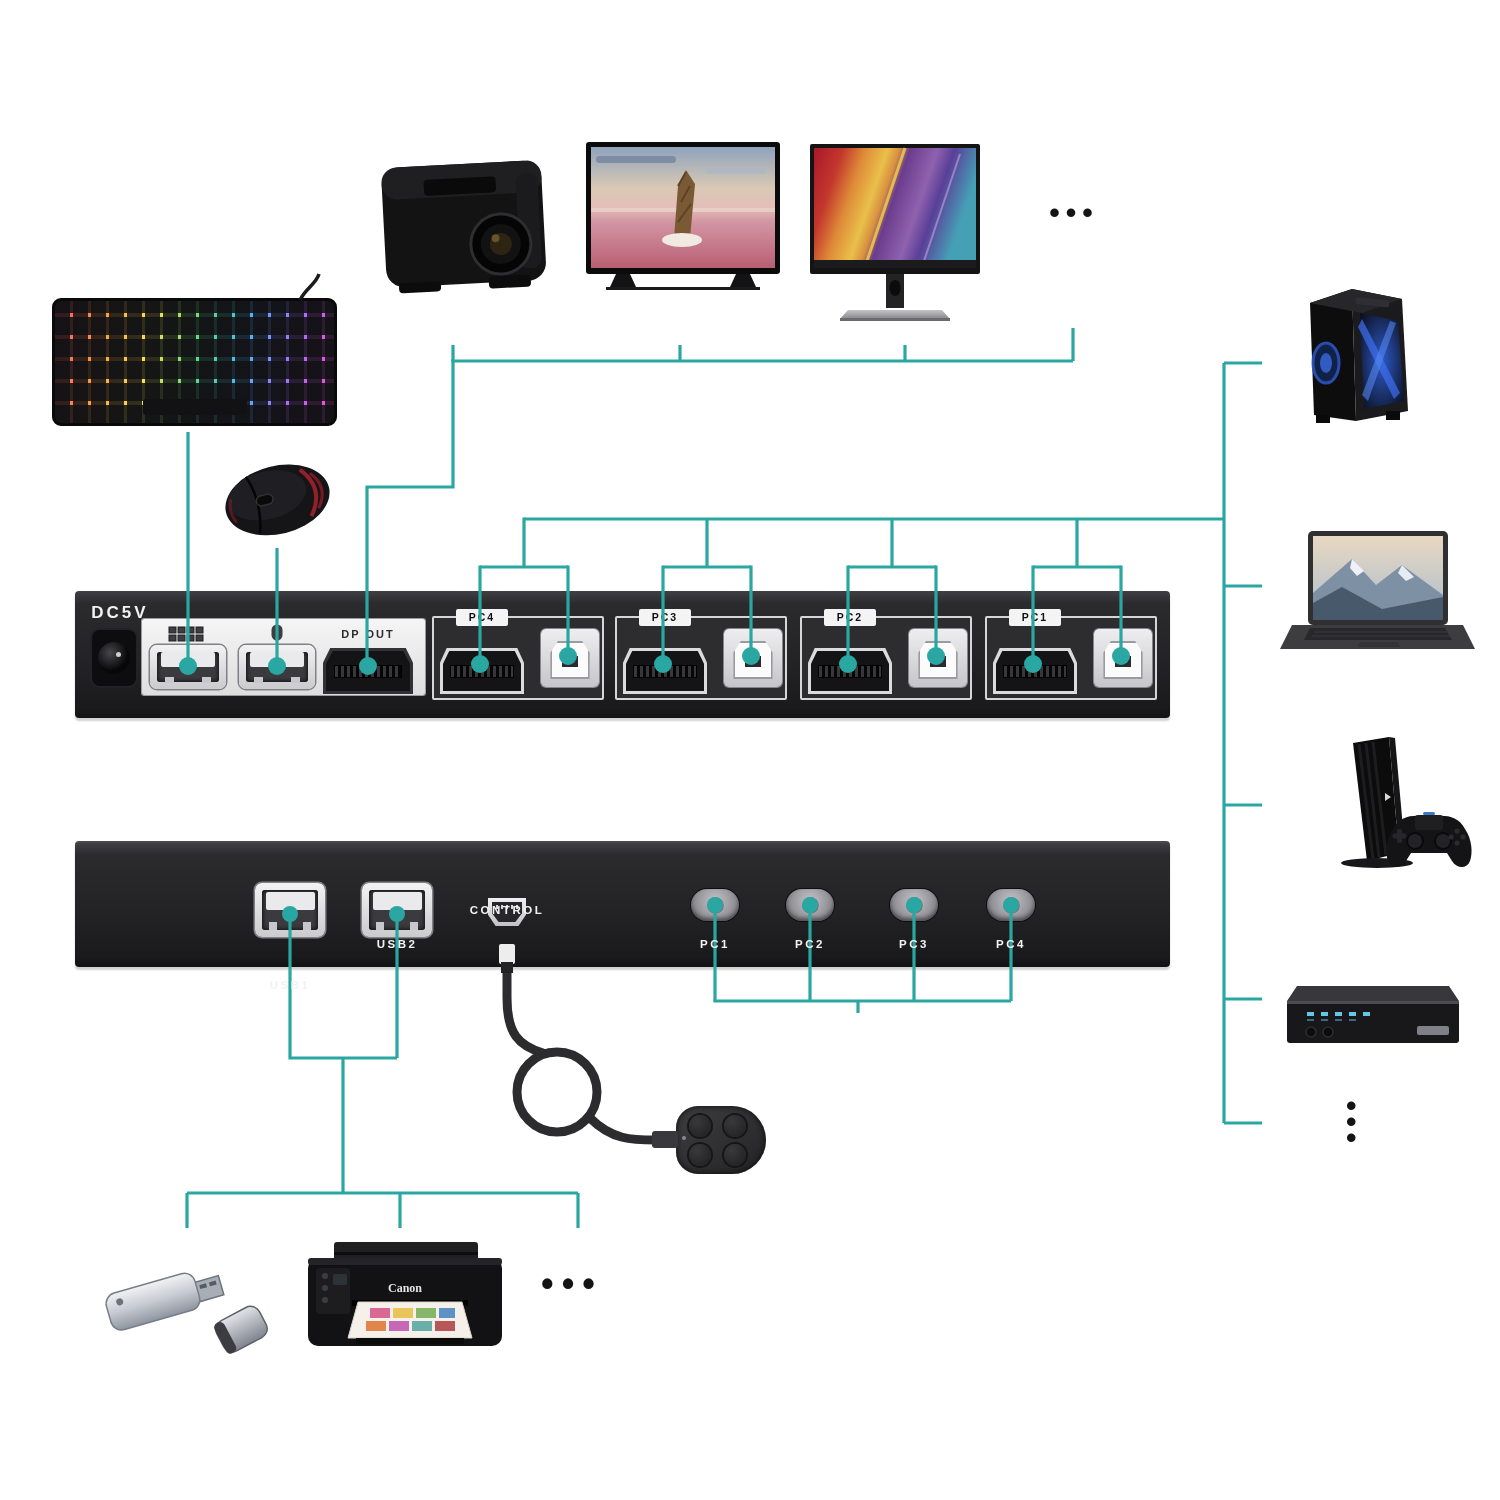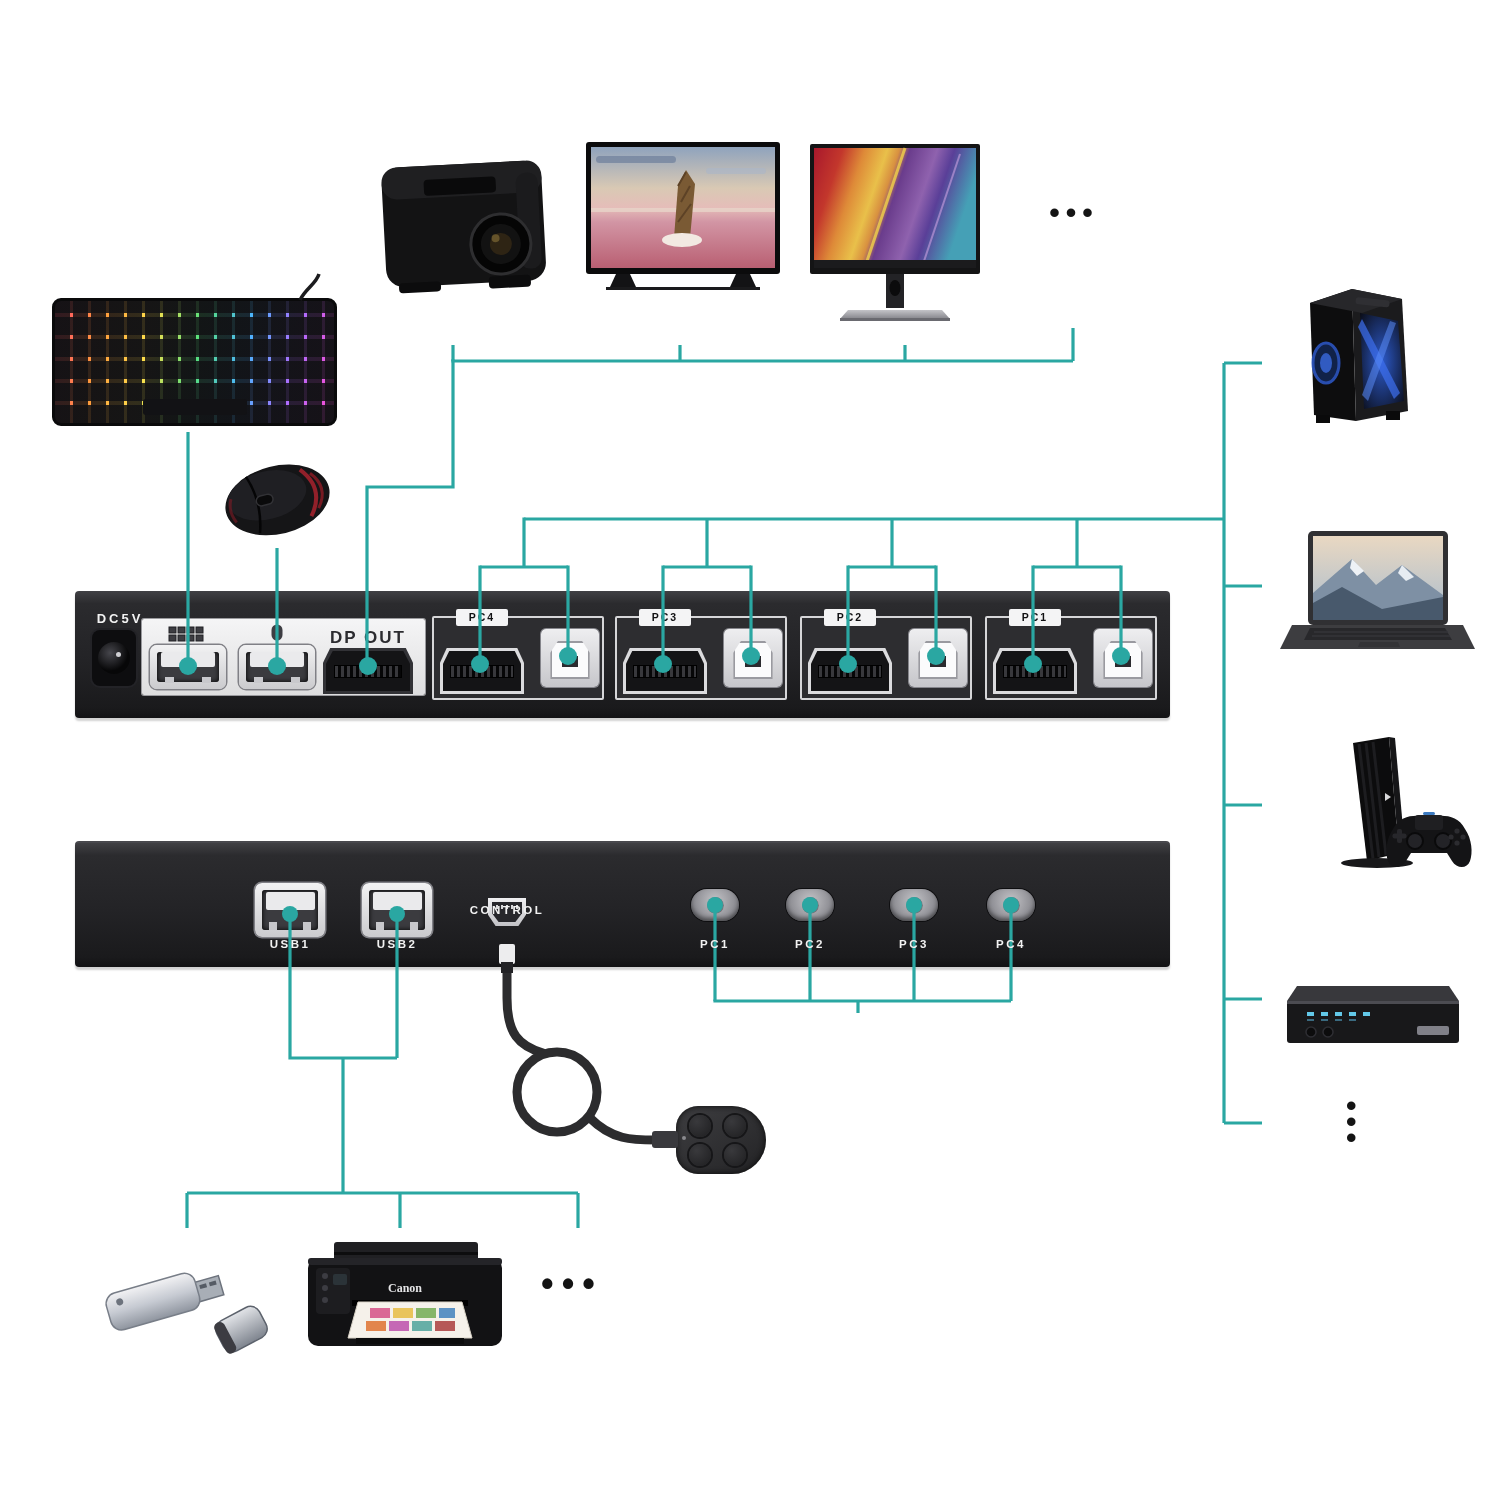--- a/index.html
+++ b/index.html
@@ -12,21 +12,21 @@
          background:linear-gradient(180deg,#404044 0%,#2b2b2e 10%,#232326 55%,#1a1a1c 92%,#121214 100%);
          box-shadow:0 3px 2px rgba(0,0,0,.18);z-index:10}
   #rear-panel{top:591px;height:127px}
   #front-panel{top:841px;height:124px;border-top:2px solid #48484d}
 
   
   .lbl{position:absolute;color:#f2f2f2;font-weight:bold;font-size:11.5px;letter-spacing:2.5px;
        text-align:center;z-index:40;white-space:nowrap}
   .seclbl{position:absolute;background:#f4f4f5;color:#101012;font-weight:bold;font-size:10.5px;
           letter-spacing:2px;text-align:center;border-radius:2px;line-height:17px;z-index:12}
-  .dplbl{position:absolute;color:#2c2c30;font-weight:bold;font-size:17px;letter-spacing:2px;
+  .dplbl{position:absolute;color:#2c2c30;font-weight:bold;font-size:11px;letter-spacing:2px;
          text-align:center;z-index:12;white-space:nowrap}
 
   
   .plate{position:absolute;background:linear-gradient(180deg,#f5f5f6,#dededf);border-radius:2px;
          box-shadow:0 0 0 1px #9a9a9e;z-index:11}
   .pcframe{position:absolute;width:168px;height:80px;border:2px solid #d6d6d8;border-radius:2px;
            background:#2d2d30;z-index:11}
 
   
   .usba{position:absolute;background:linear-gradient(180deg,#f2f2f3,#cbcbce);border-radius:7px;
@@ -148,21 +148,21 @@
   <g>
     <rect x="499" y="944" width="16" height="20" rx="2" fill="#ededee"></rect>
     <rect x="501" y="962" width="12" height="11" fill="#232326"></rect>
     <rect x="652" y="1131" width="26" height="17" rx="3" fill="#39393d"></rect>
   </g>
 
   <path d="M300,300 C306,288 316,284 319,274" stroke="#1c1c1e" stroke-width="3.5" fill="none"></path>
 </svg>
 
 <div class="panel" id="rear-panel">
-  <div class="lbl" style="left:10px;top:20px;width:70px;font-size:13px;letter-spacing:3px">DC5V</div>
+  <div class="lbl" style="left:10px;top:12px;width:70px;font-size:17px;letter-spacing:3px">DC5V</div>
 </div>
 <div class="dcjack">
   <div class="hole"></div>
   <div class="pinhl"></div>
 </div>
 
 <div class="plate" style="left:142px;top:619px;width:283px;height:76px">
   <svg class="abs" style="left:26px;top:7px" width="38" height="16" viewBox="0 0 38 16">
     <g fill="#3d3d42" stroke="#212124" stroke-width="1">
       <rect x="1" y="1" width="7" height="6"></rect>
@@ -271,21 +271,21 @@
 <div class="pushbtn" style="left:786px;top:889px">
     <div class="c"></div>
   </div>
 <div class="pushbtn" style="left:890px;top:889px">
     <div class="c"></div>
   </div>
 <div class="pushbtn" style="left:987px;top:889px">
     <div class="c"></div>
   </div>
 
-<div class="lbl" style="left:250px;top:938px;width:80px">USB1</div>
+<div class="lbl" style="left:250px;top:979px;width:80px">USB1</div>
 <div class="lbl" style="left:357px;top:938px;width:80px">USB2</div>
 <div class="lbl" style="left:457px;top:904px;width:100px">CONTROL</div>
 <div class="lbl" style="left:685px;top:938px;width:60px">PC1</div>
 <div class="lbl" style="left:780px;top:938px;width:60px">PC2</div>
 <div class="lbl" style="left:884px;top:938px;width:60px">PC3</div>
 <div class="lbl" style="left:981px;top:938px;width:60px">PC4</div>
 
 <div id="remote-body">
   <div class="rbtn" style="left:13px;top:9px"></div>
   <div class="rbtn" style="left:48px;top:9px"></div>

